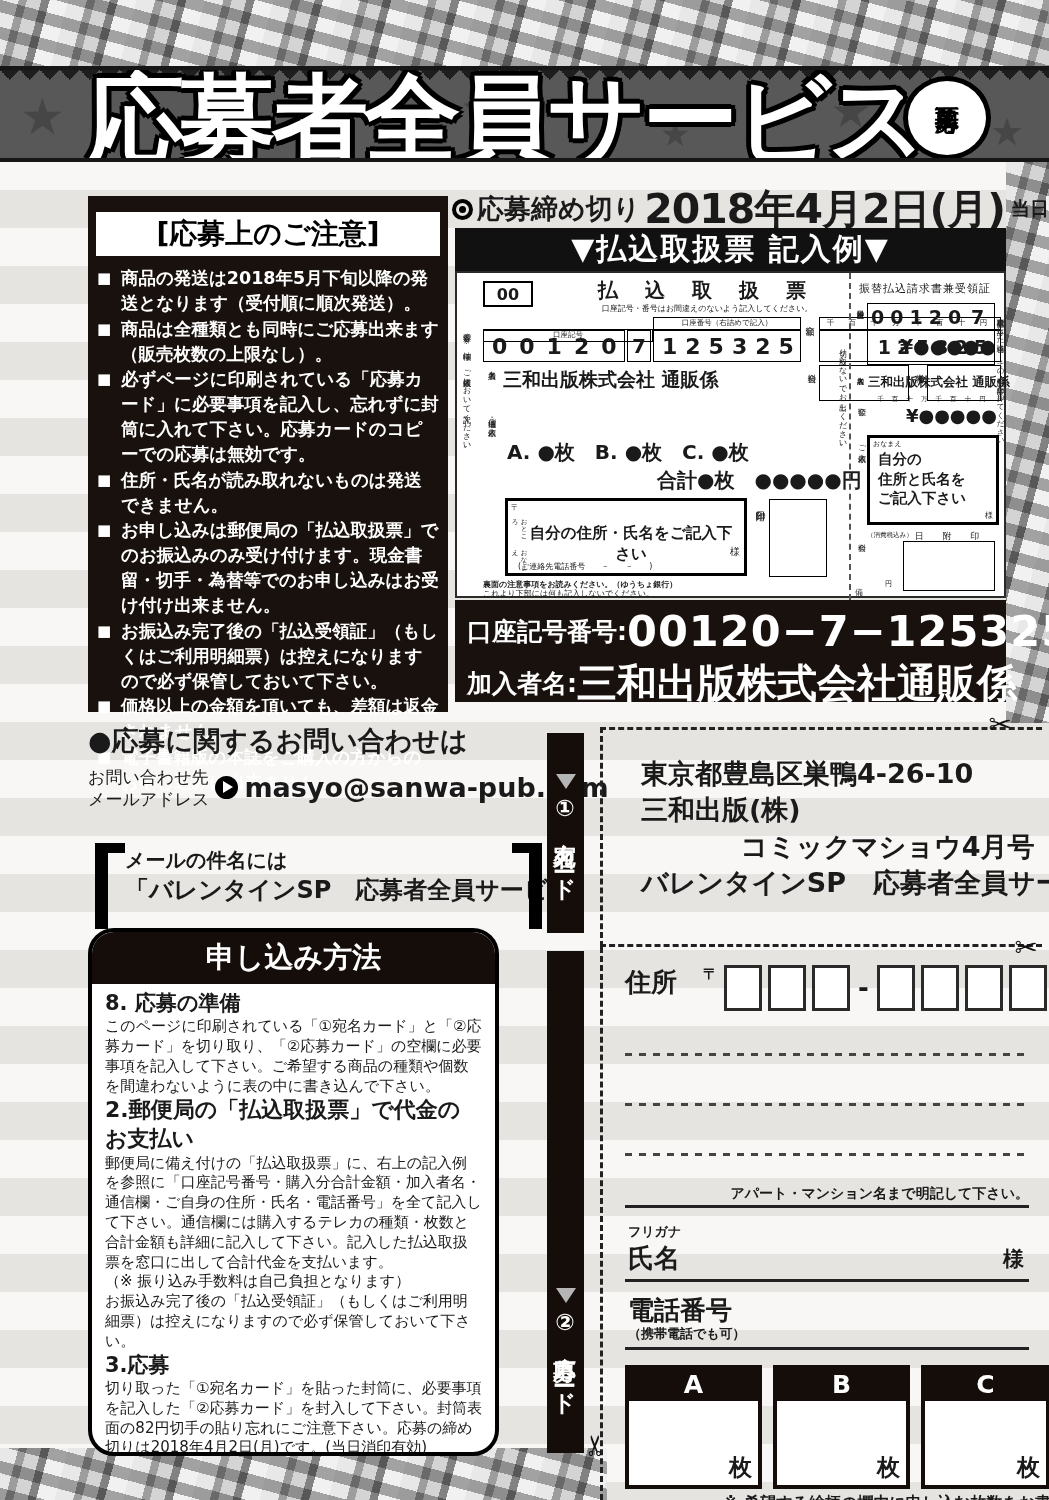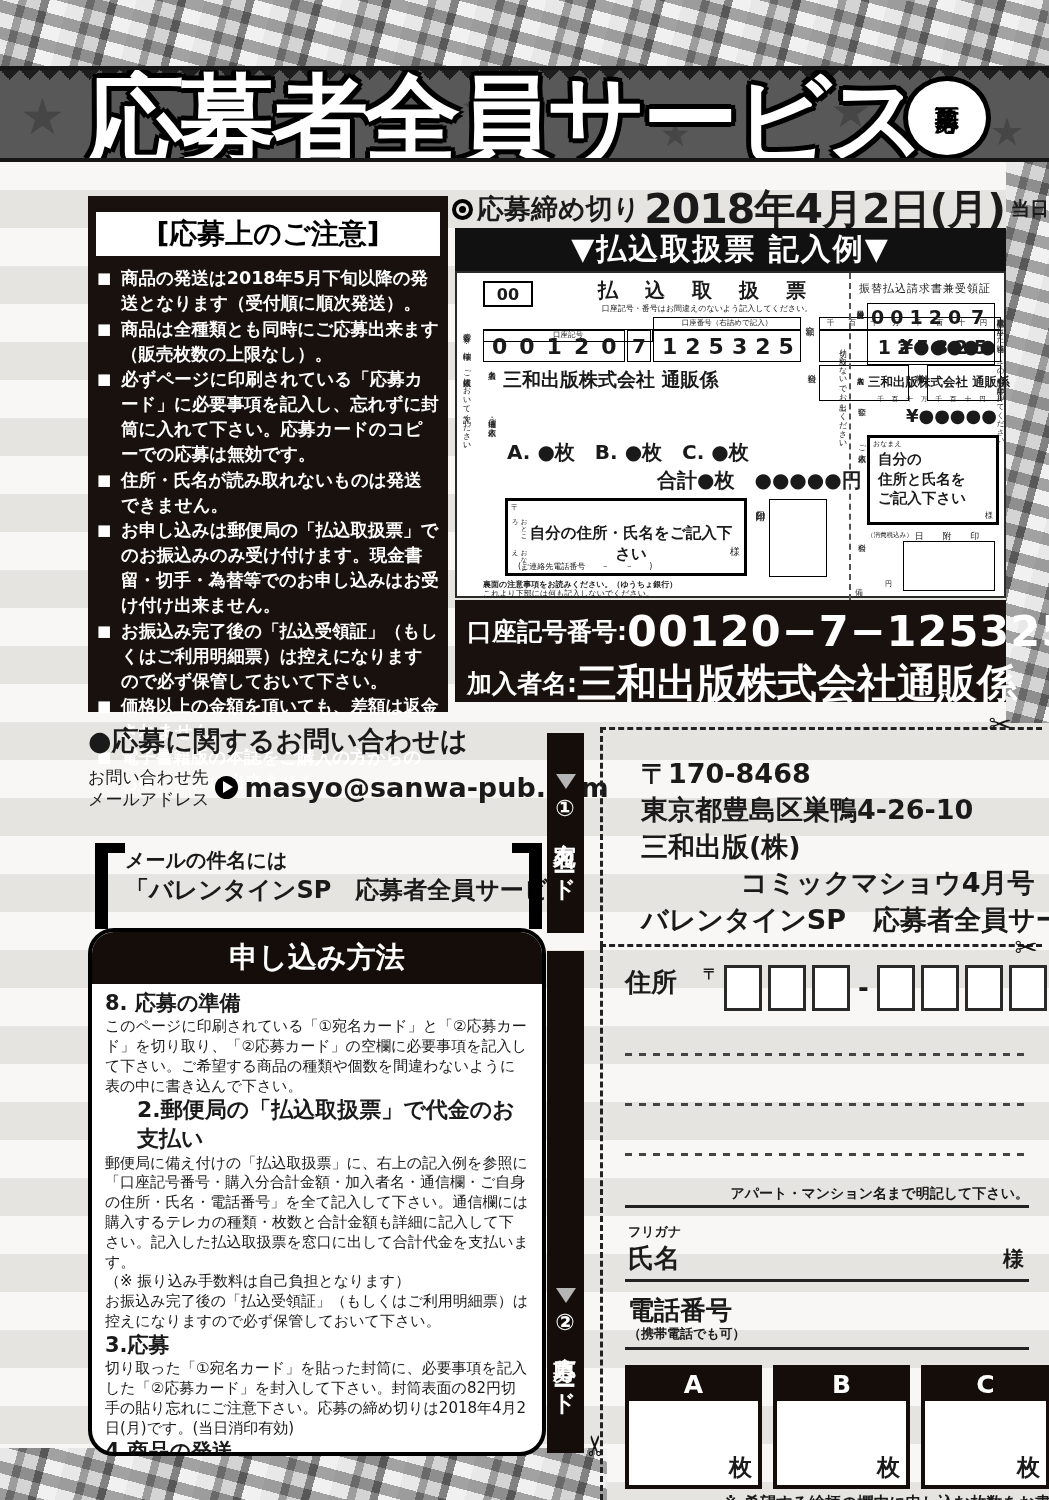--- a/index.html
+++ b/index.html
@@ -71,25 +71,25 @@
   .subject{left:95px;top:843px;width:447px;height:86px;padding:4px 30px;}
   .brk{position:absolute;top:0;bottom:0;width:30px;}
   .brk::before{content:"";position:absolute;top:0;bottom:0;width:13px;background:#000;}
   .brk::after{content:"";position:absolute;left:0;right:0;height:10px;background:#000;}
   .brk-l{left:0;}  .brk-l::before{left:0;} .brk-l.t::after{top:0;}
   .brk-r{right:0;} .brk-r::before{right:0;} 
   .sub-l1{font-size:20px;font-weight:700;}
   .sub-l2{font-size:24px;font-weight:900;white-space:nowrap;}
   .sub-l3{font-size:20px;font-weight:700;text-align:right;padding-right:18px;}
   
-  .howto{left:88px;top:928px;width:458px;height:528px;background:#fff;border:4px solid #000;border-radius:26px;overflow:hidden;}
+  .howto{left:88px;top:928px;width:411px;height:528px;background:#fff;border:4px solid #000;border-radius:26px;overflow:hidden;}
   .howto-h{background:#150d0a;color:#fff;font-size:29px;font-weight:900;text-align:center;padding:6px 0;}
   .howto-b{padding:6px 13px;}
   .st-h{font-size:21px;font-weight:900;line-height:1.3;}
-  .st-h.big{font-size:22px;margin-left:32px;}
+  .st-h.big{font-size:22px;}
   .st-b{font-size:15px;line-height:1.32;font-weight:500;}
   
   .sidebar{background:#150d0a;display:flex;flex-direction:column;align-items:center;color:#fff;}
   .bar1{left:547px;top:733px;width:37px;height:200px;justify-content:center;}
   .bar2{left:547px;top:951px;width:37px;height:502px;justify-content:flex-end;padding-bottom:48px;}
   .tri{width:0;height:0;border-left:10px solid transparent;border-right:10px solid transparent;border-top:15px solid #b5b5b5;margin-bottom:6px;}
   .vlabel{writing-mode:vertical-rl;text-orientation:upright;font-size:23px;font-weight:900;letter-spacing:3px;}
   
   .card1{left:600px;top:727px;width:442px;height:220px;border-top:3px dashed #222;border-left:3px dashed #222;border-bottom:3px dashed #222;padding:26px 0 0 38px;}
   .ad-line{font-size:27px;font-weight:700;line-height:1.35;white-space:nowrap;}
@@ -308,21 +308,20 @@
     <span class="vlabel">①宛名カード</span>
   </div>
   <div class="abs sidebar bar2">
     <i class="tri"></i>
     <span class="vlabel">②応募カード</span>
   </div>
 
   <div class="abs card1">
     <span class="scis" style="right:30px;top:-22px;">✂</span>
     <span class="scis" style="right:4px;bottom:-20px;">✂</span>
-    <div class="ad-line">〒170-8468</div>
     <div class="ad-line">東京都豊島区巣鴨4-26-10</div>
     <div class="ad-line">三和出版(株)</div>
     <div class="ad-line" style="padding-left:92px;text-align:center;">コミックマショウ4月号</div>
     <div class="ad-line">バレンタインSP　応募者全員サービス係</div>
   </div>
 
   <div class="abs card2">
     <span class="scis" style="left:-19px;top:482px;transform:rotate(-90deg);">✂</span>
 
     <div class="c2" style="left:22px;top:18px;display:flex;align-items:flex-start;">

